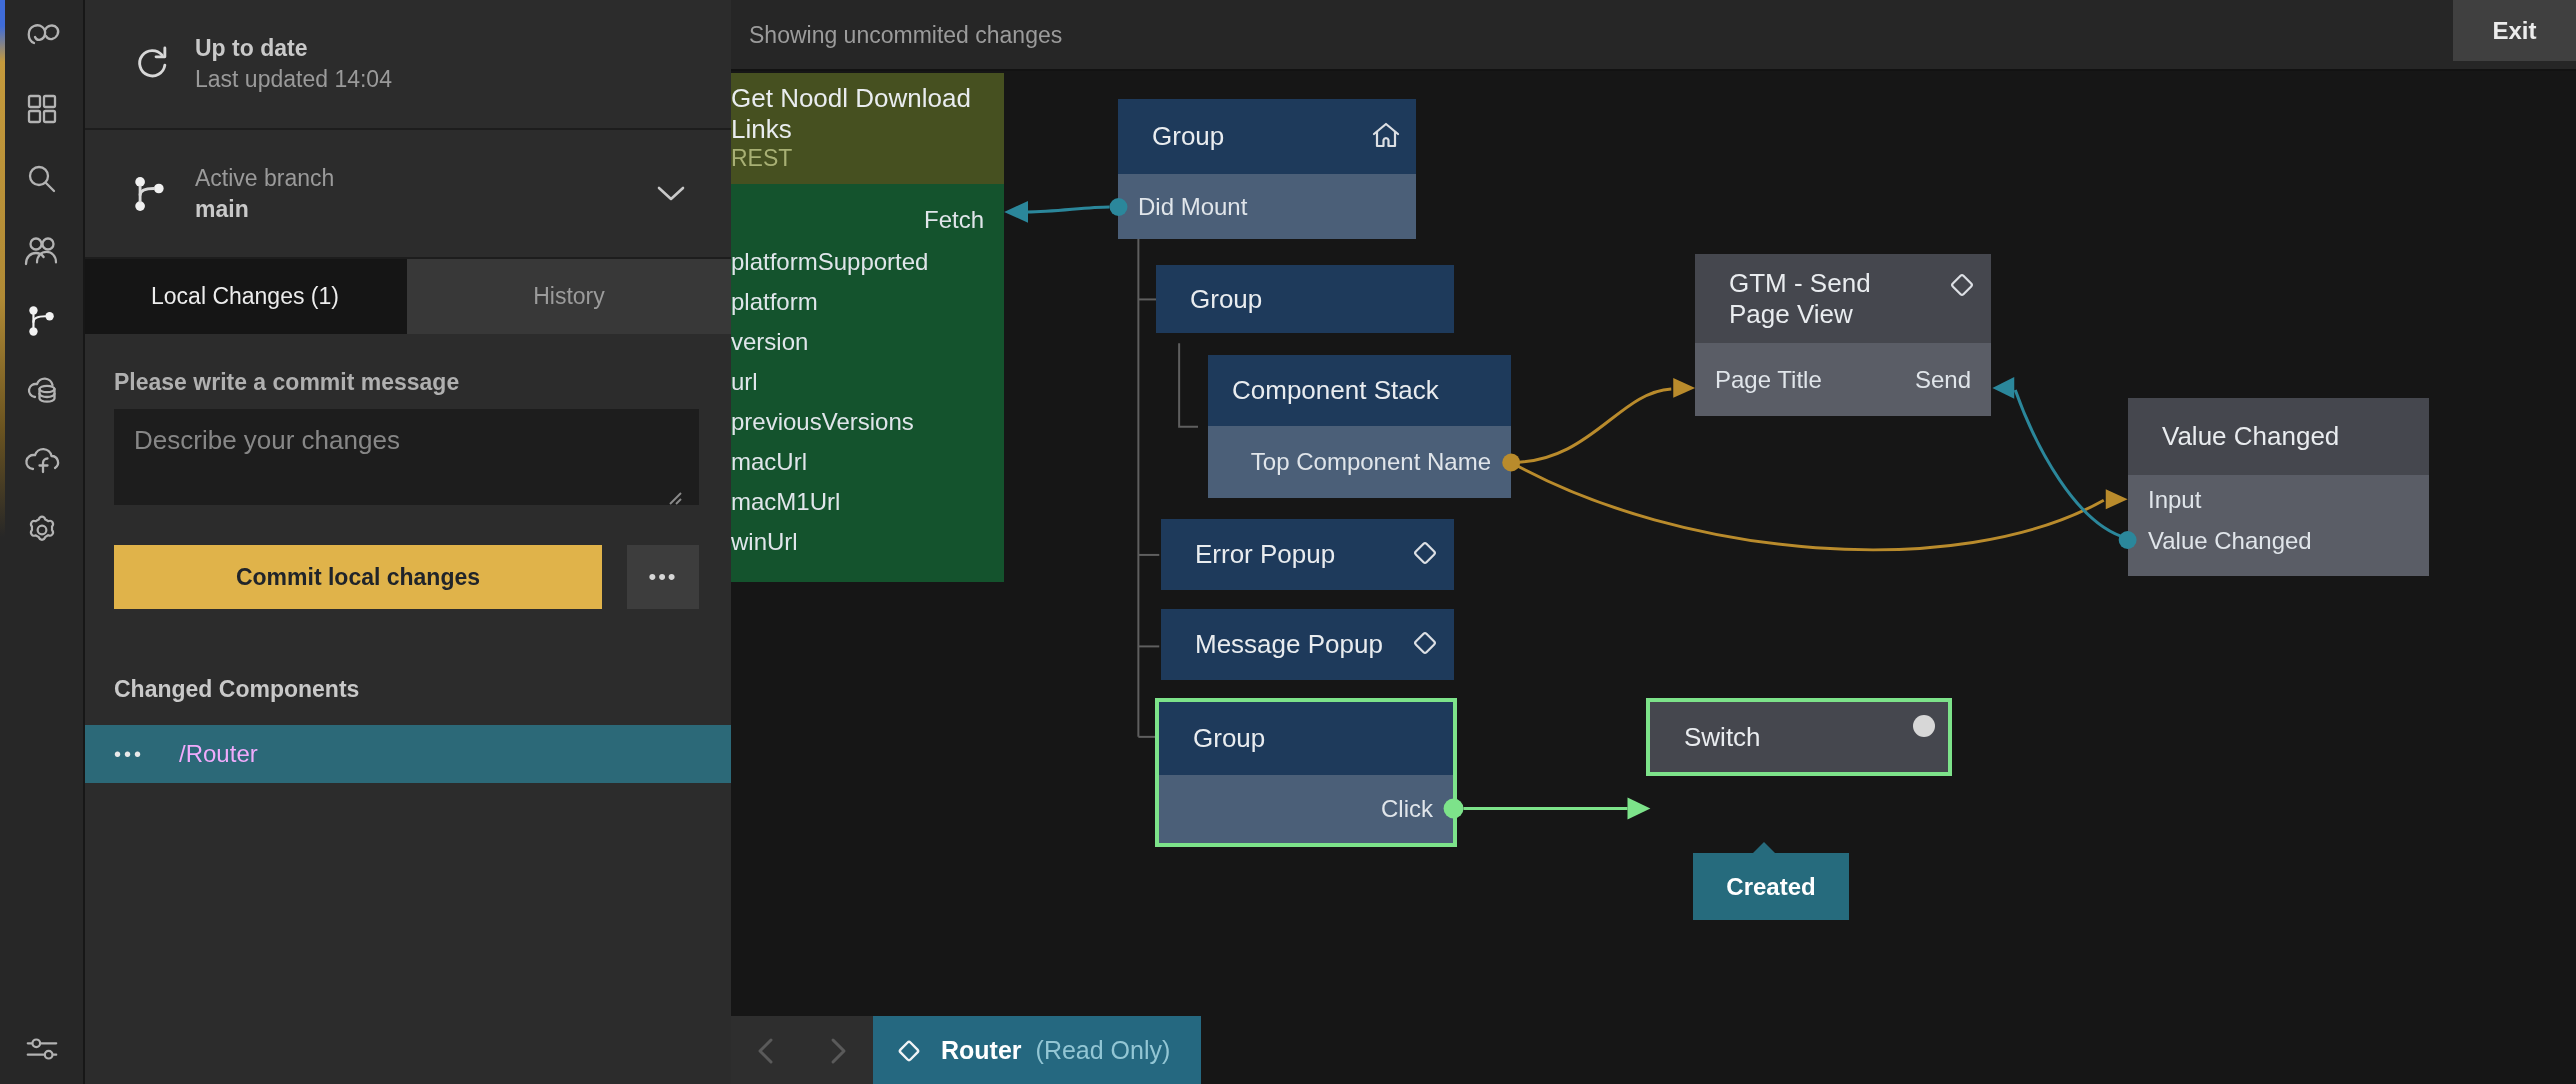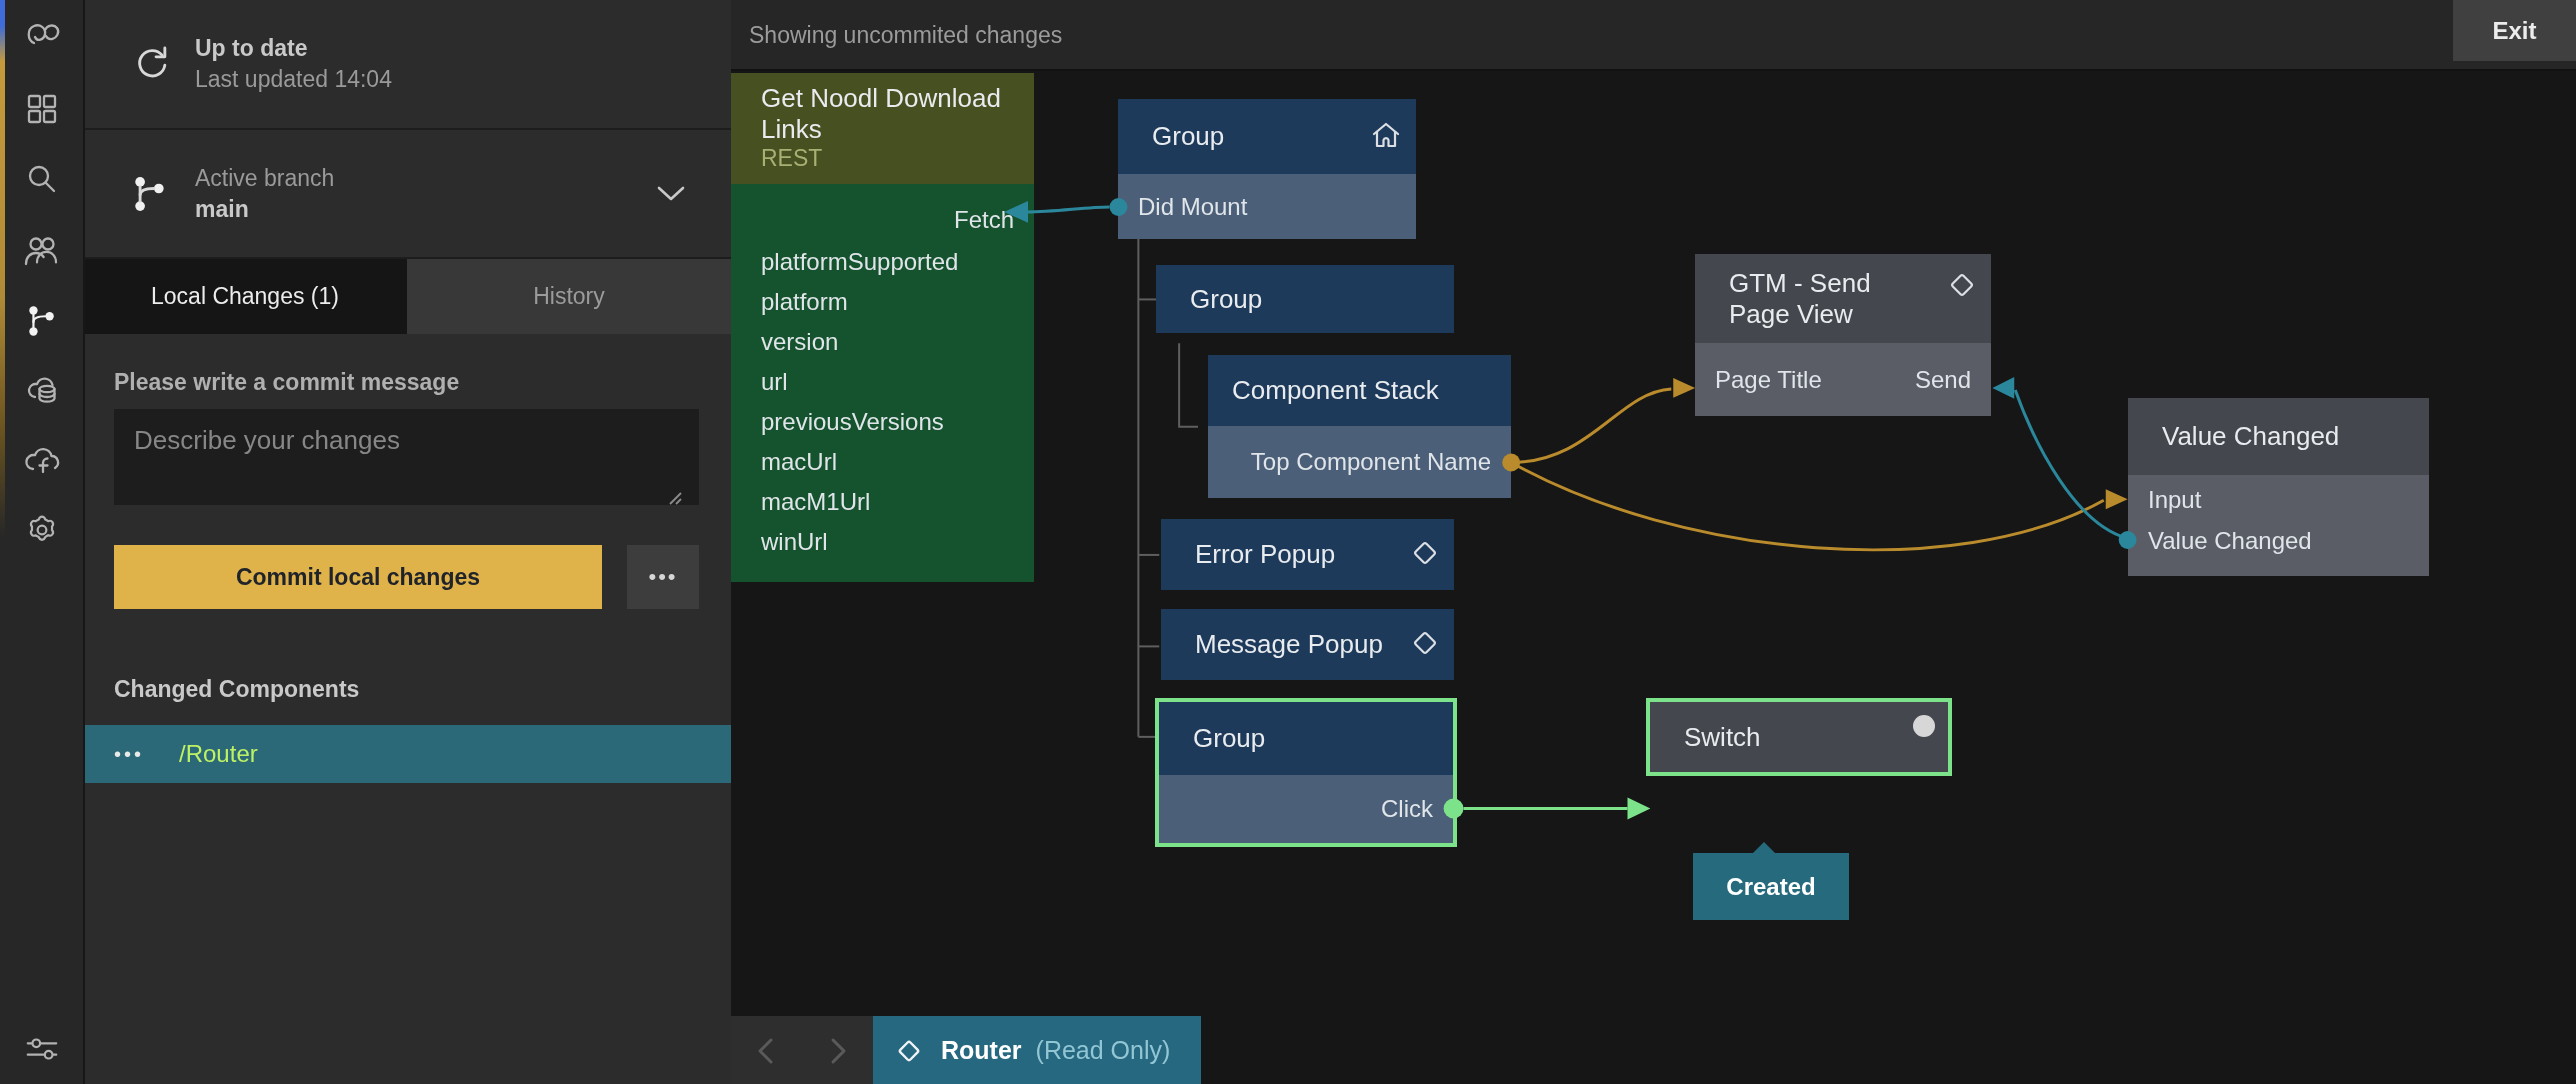--- a/index.html
+++ b/index.html
@@ -41,21 +41,21 @@
   #resize-grip{position:absolute;left:585px;top:157px;width:14px;height:14px;pointer-events:none;}
   #resize-grip svg{stroke:#8a8a8a;stroke-width:2;}
   #commit-btn{position:absolute;left:31px;top:211px;width:488px;height:64px;background:#e0b34a;border:none;
       font-size:23px;font-weight:bold;color:#20242a;font-family:"Liberation Sans",sans-serif;cursor:pointer;}
   #more-btn{position:absolute;left:544px;top:211px;width:72px;height:64px;background:#3d3d3d;border:none;
       color:#d6d6d6;font-size:22px;letter-spacing:2px;cursor:pointer;font-family:"Liberation Sans",sans-serif;}
   #changed-heading{position:absolute;left:31px;top:342px;font-size:23px;font-weight:bold;color:#c9c9c9;}
   #changed-row{position:absolute;left:0px;top:391px;width:648px;height:58px;background:#2c6978;
       display:flex;align-items:center;cursor:pointer;}
   #changed-row .dots{margin-left:31px;color:#eaeaea;font-size:20px;letter-spacing:3px;}
-  #changed-row .nm{margin-left:35px;color:#bef264;font-size:24px;}
+  #changed-row .nm{margin-left:35px;color:#f0abfc;font-size:24px;}
   
   #topbar{position:absolute;left:731px;top:0;width:1845px;height:69px;background:#262626;
       border-bottom:2px solid #121212;z-index:15;}
   #topbar .status{position:absolute;left:18px;top:50%;transform:translateY(-50%);font-size:23px;color:#9b9b9b;}
   #exit-btn{position:absolute;right:0;top:0;width:123px;height:61px;background:#404040;border:none;
       color:#ececec;font-size:24px;font-weight:bold;cursor:pointer;font-family:"Liberation Sans",sans-serif;}
   
   #canvas{position:absolute;left:83px;top:69px;right:0;bottom:0;background:#161616;}
   .node{position:absolute;z-index:3;color:#e9ecef;}
   .node .nh{display:flex;align-items:center;padding:0 34px;position:relative;}
@@ -102,21 +102,21 @@
     <g stroke="#5f5f5f" stroke-width="2" fill="none">
       <path d="M1145 240 V741"></path>
       <path d="M1145 301 H1163"></path>
       <path d="M1145 558 H1166"></path>
       <path d="M1145 650 H1166"></path>
       <path d="M1145 741 H1162"></path>
       <path d="M1186 345 V429 H1205"></path>
     </g>
   </svg>
 
-  <div class="node olive" style="left:729px;top:73px;width:305px;">
+  <div class="node olive" style="left:699px;top:73px;width:305px;">
     <div class="nh" style="height:101px;align-items:flex-start;padding:10px 20px 0 32px;display:block;">
       <div class="nt" style="max-width:249px;">Get Noodl Download Links</div>
       <div class="sub" style="color:#a8b074;">REST</div>
     </div>
     <div class="nb" style="padding:14px 0 20px 0;">
       <div class="prt right" style="height:44px;">Fetch</div>
       <div class="prt" style="height:40px;padding-left:32px;">platformSupported</div>
       <div class="prt" style="height:40px;padding-left:32px;">platform</div>
       <div class="prt" style="height:40px;padding-left:32px;">version</div>
       <div class="prt" style="height:40px;padding-left:32px;">url</div>

